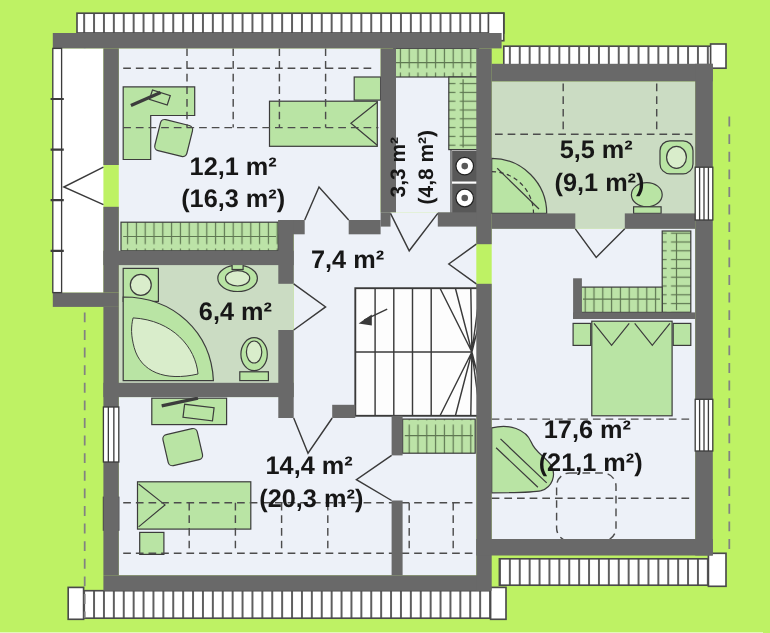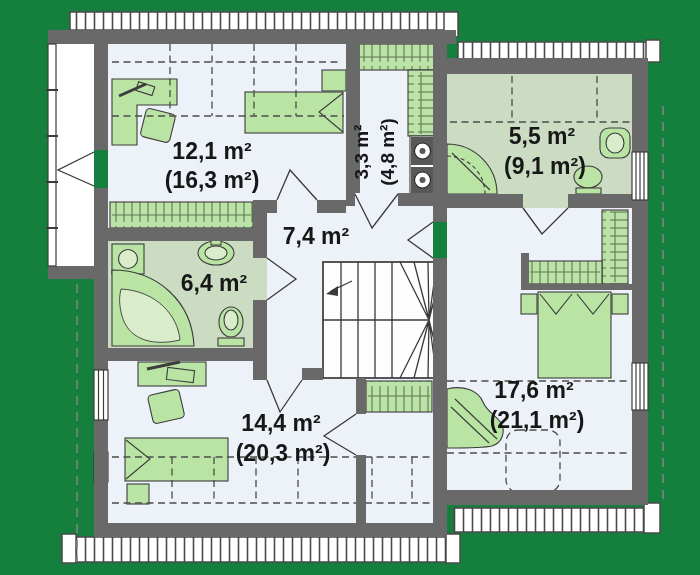--- a/index.html
+++ b/index.html
@@ -1,16 +1,16 @@
 <!DOCTYPE html>
 <html><head>
 <meta charset="utf-8">
 <style>
   html,body{margin:0;padding:0;background:#ffffff;}
-  .stage{position:relative;width:700px;height:575px;background:#15803d;overflow:hidden;}
+  .stage{position:relative;width:700px;height:575px;background:#bef264;overflow:hidden;}
   svg{display:block;font-family:"Liberation Sans",sans-serif;}
   text{font-family:"Liberation Sans",sans-serif;font-weight:bold;fill:#171717;}
   .lbl{font-size:23px;}
   .lbl2{font-size:19px;}
 </style>
 </head>
 <body>
 
 <div class="stage">
 <svg width="700" height="575" viewBox="0 0 700 575">

